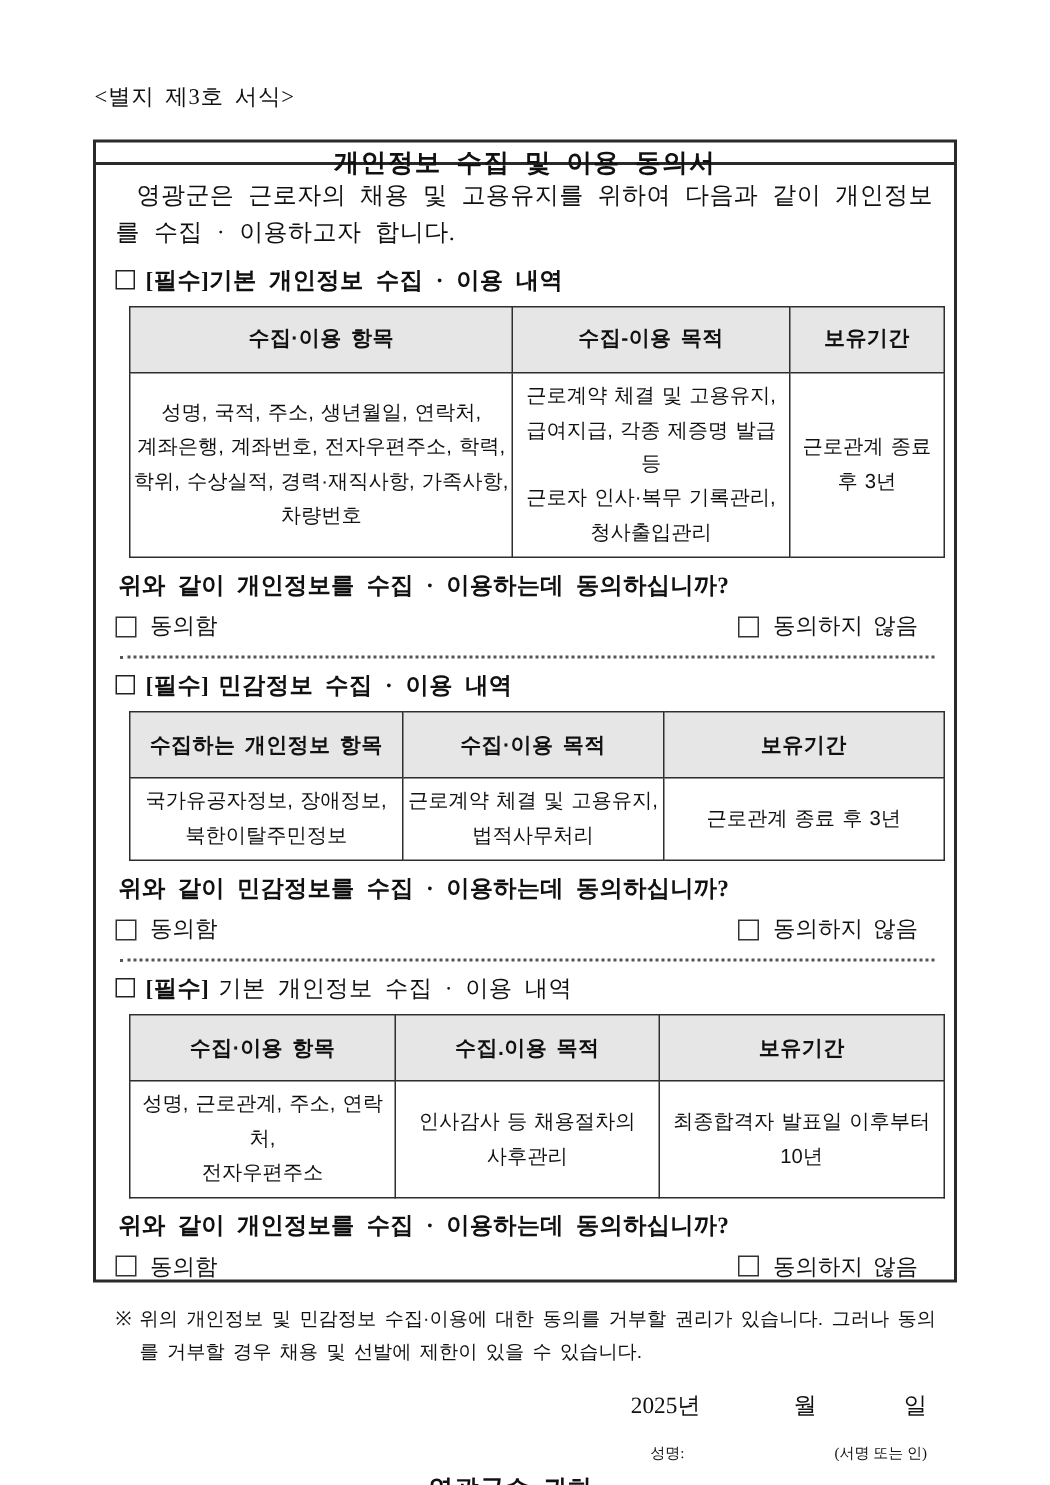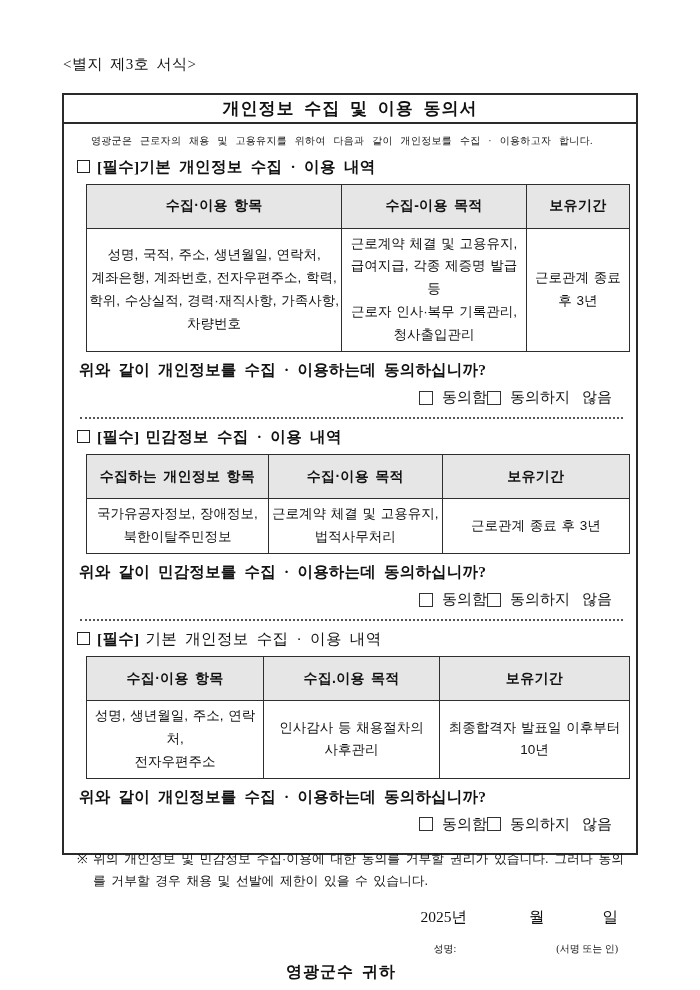--- a/index.html
+++ b/index.html
@@ -16,30 +16,30 @@
     position:absolute; left:63px; top:55px;
     font-size:15px; letter-spacing:0.5px; word-spacing:3px;
   }
   .outer-box {
     position:absolute; left:62px; top:93px;
     width:576px; height:762px;
     border:2px solid #2a2a2a;
     background:#fff;
   }
   .doc-title {
-    height:29px; line-height:27px;
+    height:15px; line-height:27px;
     border-bottom:2px solid #2a2a2a;
     text-align:center;
     font-weight:bold; font-size:17px;
     letter-spacing:1px; word-spacing:4px;
     font-family:"Liberation Sans", sans-serif;
   }
   .intro {
     padding:9px 14px 0 13px;
-    font-size:10px; line-height:1.55;
+    font-size:16px; line-height:1.55;
     text-align:justify;
     word-spacing:5px; letter-spacing:0.3px;
   }
   .intro .indent { display:inline-block; width:14px; }
   .section { padding:0 10px 0 13px; }
   .sec-heading {
     margin-top:8px;
     font-size:15.5px; font-weight:bold;
     word-spacing:4px; letter-spacing:0.3px;
   }
@@ -72,23 +72,23 @@
     line-height:1.7;
     white-space:pre-line;
     word-spacing:1px;
   }
   .question {
     margin:8px 0 0 2px;
     font-size:15.5px; font-weight:bold;
     word-spacing:4px; letter-spacing:0.2px;
   }
   .choice-row {
-    display:flex; justify-content:flex-end; align-items:center;
+    display:flex; justify-content:space-between; align-items:center;
     margin:7px 14px 0 0;
-    font-size:15px; word-spacing:3px;font-family:Liberation Mono, monospace;
+    font-size:15px; word-spacing:3px;
   }
   .choice { display:flex; align-items:center; }
   .checkbox {
     display:inline-block; width:14px; height:14px;
     border:1.6px solid #333; background:#fff;
     margin-right:9px;
   }
   .dotsep {
     border-top:2px dotted #555;
     margin:10px 3px 2px 3px;
@@ -236,21 +236,21 @@
           </colgroup>
         <thead>
           <tr>
             <th>수집·이용 항목</th>
             <th>수집.이용 목적</th>
             <th>보유기간</th>
           </tr>
         </thead>
         <tbody>
           <tr>
-            <td>성명, 생년월일, 주소, 연락처,
+            <td>성명, 근로관계, 주소, 연락처,
 전자우편주소</td>
             <td>인사감사 등 채용절차의
 사후관리</td>
             <td>최종합격자 발표일 이후부터
 10년</td>
           </tr>
         </tbody>
       </table>
       <div class="question">위와 같이 개인정보를 수집 · 이용하는데 동의하십니까?</div>
       <div class="choice-row">

